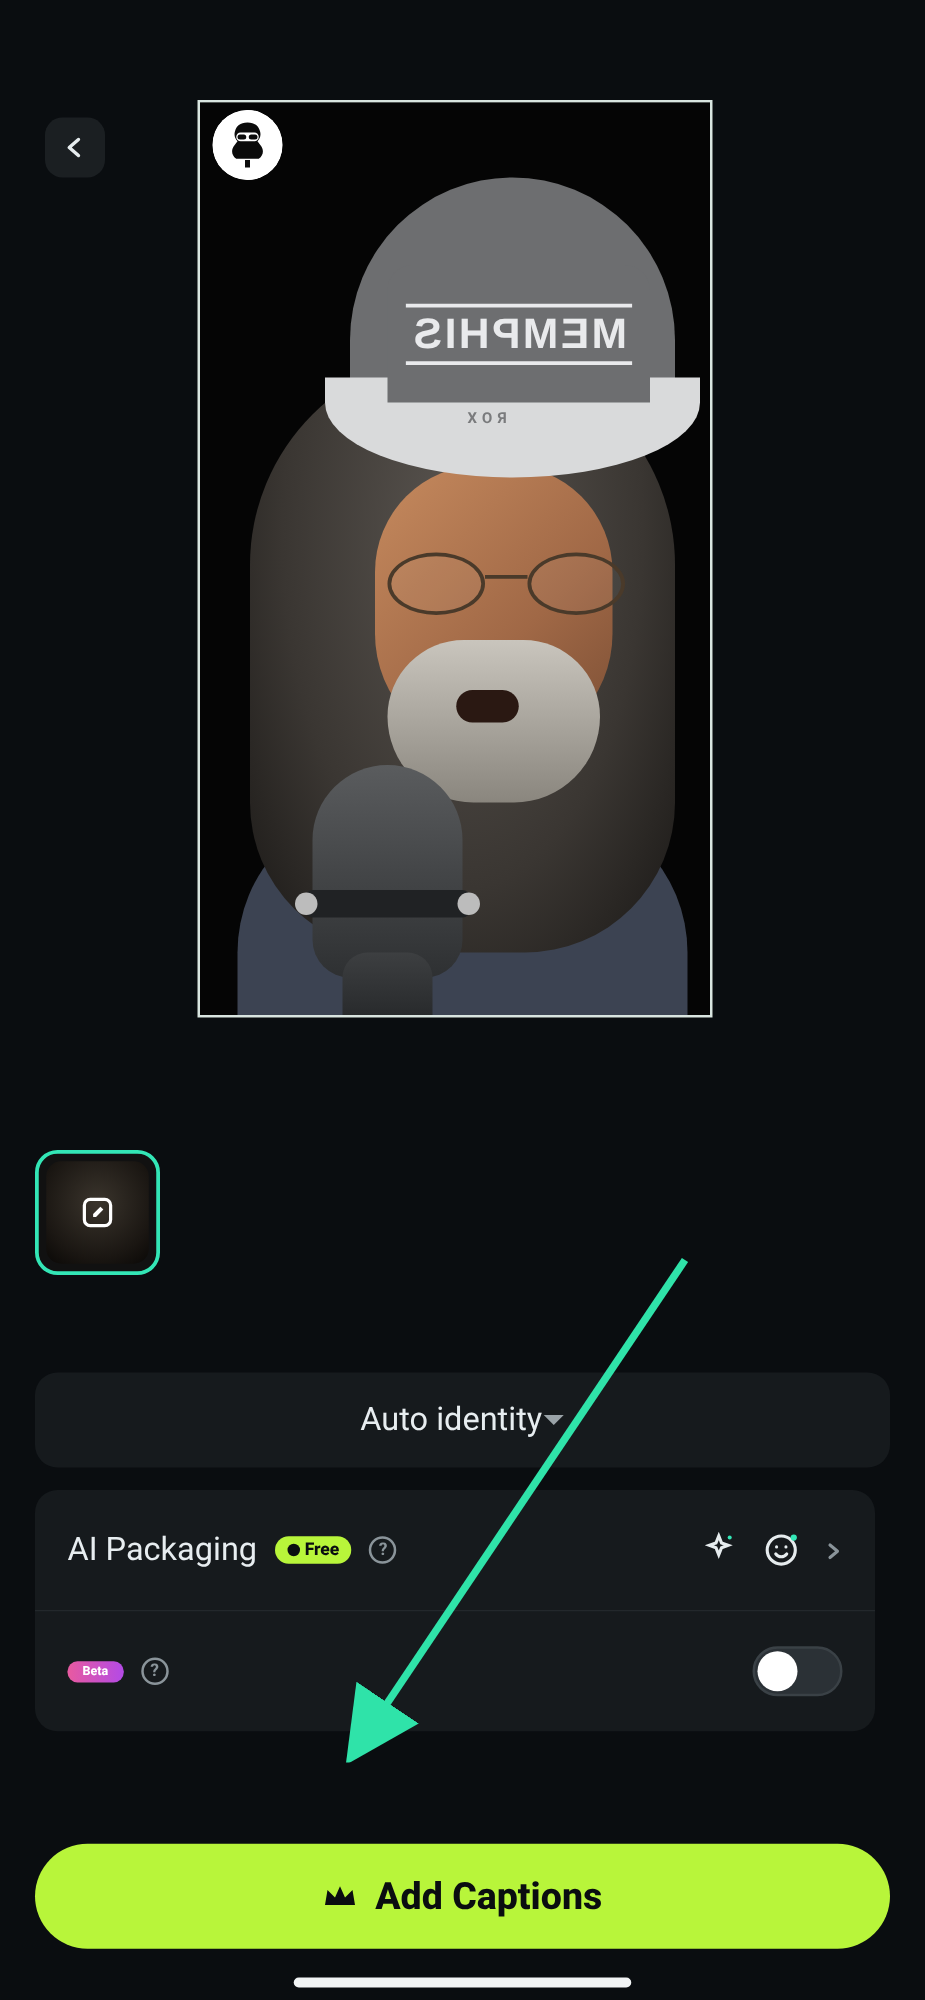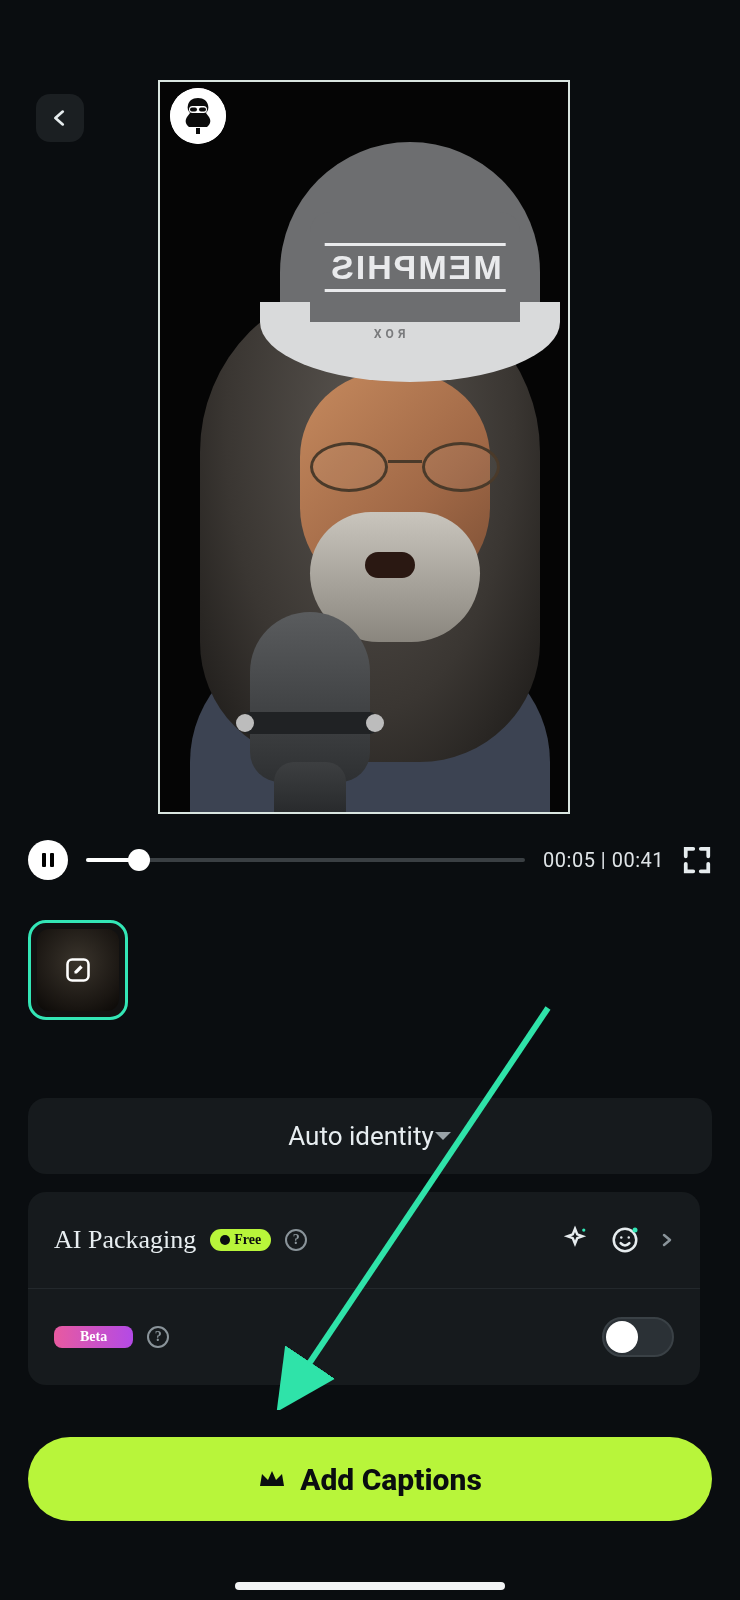--- a/index.html
+++ b/index.html
@@ -61,37 +61,37 @@
 
   
   .lang-label { position: absolute; top: 1055px; left: 28px; font-size: 24px; color: #9aa3a8; }
 
   
   .dropdown { position: absolute; top: 1098px; left: 28px; right: 28px; height: 76px; background: #161a1d; border-radius: 18px; display: flex; align-items: center; justify-content: center; padding: 0 26px; cursor: pointer; }
   .dropdown-text { font-size: 26px; color: #e7edf0; }
   .dropdown-caret svg { width: 18px; height: 12px; }
 
   
-  .panel { position: absolute; top: 1192px; left: 28px; right: 40px; background: #161a1d; border-radius: 18px; font-family: Liberation Serif, serif; }
+  .panel { position: absolute; top: 1192px; left: 28px; right: 40px; background: #161a1d; border-radius: 18px; }
   .panel-row { height: 96px; display: flex; align-items: center; padding: 0 26px; gap: 14px; }
   .panel-sep { height: 1px; background: #23282c; margin: 0 0; }
   .row-title { font-size: 26px; color: #e7edf0; }
   .free-badge { background: #b8f53a; color: #0a0d10; font-size: 14px; font-weight: 800; border-radius: 999px; padding: 3px 10px; display: inline-flex; align-items: center; gap: 4px; }
   .free-badge::before { content: ""; width: 10px; height: 10px; background: #0a0d10; border-radius: 50%; display: inline-block; }
   .help-ic { width: 22px; height: 22px; border: 2px solid #8a949a; border-radius: 50%; display: inline-flex; align-items: center; justify-content: center; color: #8a949a; font-size: 14px; font-weight: 700; }
   .row-spacer { flex: 1; }
   .row-actions { display: flex; align-items: center; gap: 20px; }
   .ic-sparkle, .ic-face { width: 30px; height: 30px; position: relative; cursor: pointer; }
   .ic-chevron { width: 14px; height: 14px; cursor: pointer; }
-  .beta-badge { background: linear-gradient(90deg, #e85aa0, #b34ae6); color: #fff; font-size: 14px; font-weight: 800; border-radius: 8px; padding: 3px 26px; }
+  .beta-badge { background: linear-gradient(90deg, #e85aa0, #b34ae6); color: #fff; font-size: 10px; font-weight: 800; border-radius: 8px; padding: 3px 12px; }
   .toggle { width: 72px; height: 40px; border-radius: 999px; background: #2b3136; border: 2px solid #3a4146; position: relative; cursor: pointer; }
   .toggle .knob { position: absolute; top: 2px; left: 2px; width: 32px; height: 32px; border-radius: 50%; background: #fff; }
 
   
-  .cta { position: absolute; top: 1437px; left: 28px; right: 28px; height: 84px; background: #b8f53a; border-radius: 42px; display: flex; align-items: center; justify-content: center; gap: 14px; cursor: pointer; }
+  .cta { position: absolute; top: 1475px; left: 28px; right: 28px; height: 84px; background: #b8f53a; border-radius: 42px; display: flex; align-items: center; justify-content: center; gap: 14px; cursor: pointer; }
   .cta-text { color: #0a0d10; font-size: 30px; font-weight: 800; }
   .crown { width: 28px; height: 22px; }
 
   
   .home-ind { position: absolute; bottom: 10px; left: 50%; transform: translateX(-50%); width: 270px; height: 8px; background: #f2f4f5; border-radius: 4px; }
 
   
   .anno-arrow { position: absolute; top: 1000px; left: 270px; width: 290px; height: 410px; pointer-events: none; }
 </style>
 </head>
@@ -139,44 +139,20 @@
         <path d="M28 10c6 0 9 3 10 7 1 3 0 6-2 8l3 4c2 3 2 7-2 10H19c-4-3-4-7-2-10l3-4c-2-2-3-5-2-8 1-4 4-7 10-7z" fill="#0b0b0b"></path>
         <rect x="19" y="18" width="18" height="7" rx="3.5" fill="#fff"></rect>
         <rect x="20" y="19.5" width="7" height="4" rx="2" fill="#0b0b0b"></rect>
         <rect x="29" y="19.5" width="7" height="4" rx="2" fill="#0b0b0b"></rect>
         <path d="M22 40h12l-2 6h-8z" fill="#fff"></path>
         <path d="M26 40h4v6h-4z" fill="#0b0b0b"></path>
       </svg>
     </div>
   </div>
 
-  <div class="controls">
-    <div class="play-btn">
-      <div class="bars">
-          <span></span>
-          <span></span>
-        </div>
-    </div>
-    <div class="seek">
-      <div class="seek-track"></div>
-      <div class="seek-fill" id="seek-fill" style="width: 12%;"></div>
-      <div class="seek-thumb" id="seek-thumb" style="left: 12%;"></div>
-    </div>
-    <div class="time">
-      <span>00:05</span> | <span>00:41</span>
-    </div>
-    <div class="fullscreen-btn">
-      <svg viewBox="0 0 24 24" fill="none" stroke="#e6ecee" stroke-width="3" stroke-linecap="round">
-        <path d="M3 9V3h6"></path>
-          <path d="M21 9V3h-6"></path>
-          <path d="M3 15v6h6"></path>
-          <path d="M21 15v6h-6"></path>
-      </svg>
-    </div>
-  </div>
 
   <div class="clip-thumb">
     <div class="mini"></div>
     <svg class="edit-ic" width="28" height="28" viewBox="0 0 24 24" fill="none" stroke="#fff" stroke-width="2.2" stroke-linecap="round" stroke-linejoin="round">
       <rect x="3" y="3" width="18" height="18" rx="4"></rect>
       <path d="M14 8l2 2-5 5H9v-2z" fill="#fff" stroke="none"></path>
     </svg>
   </div>
 
 

